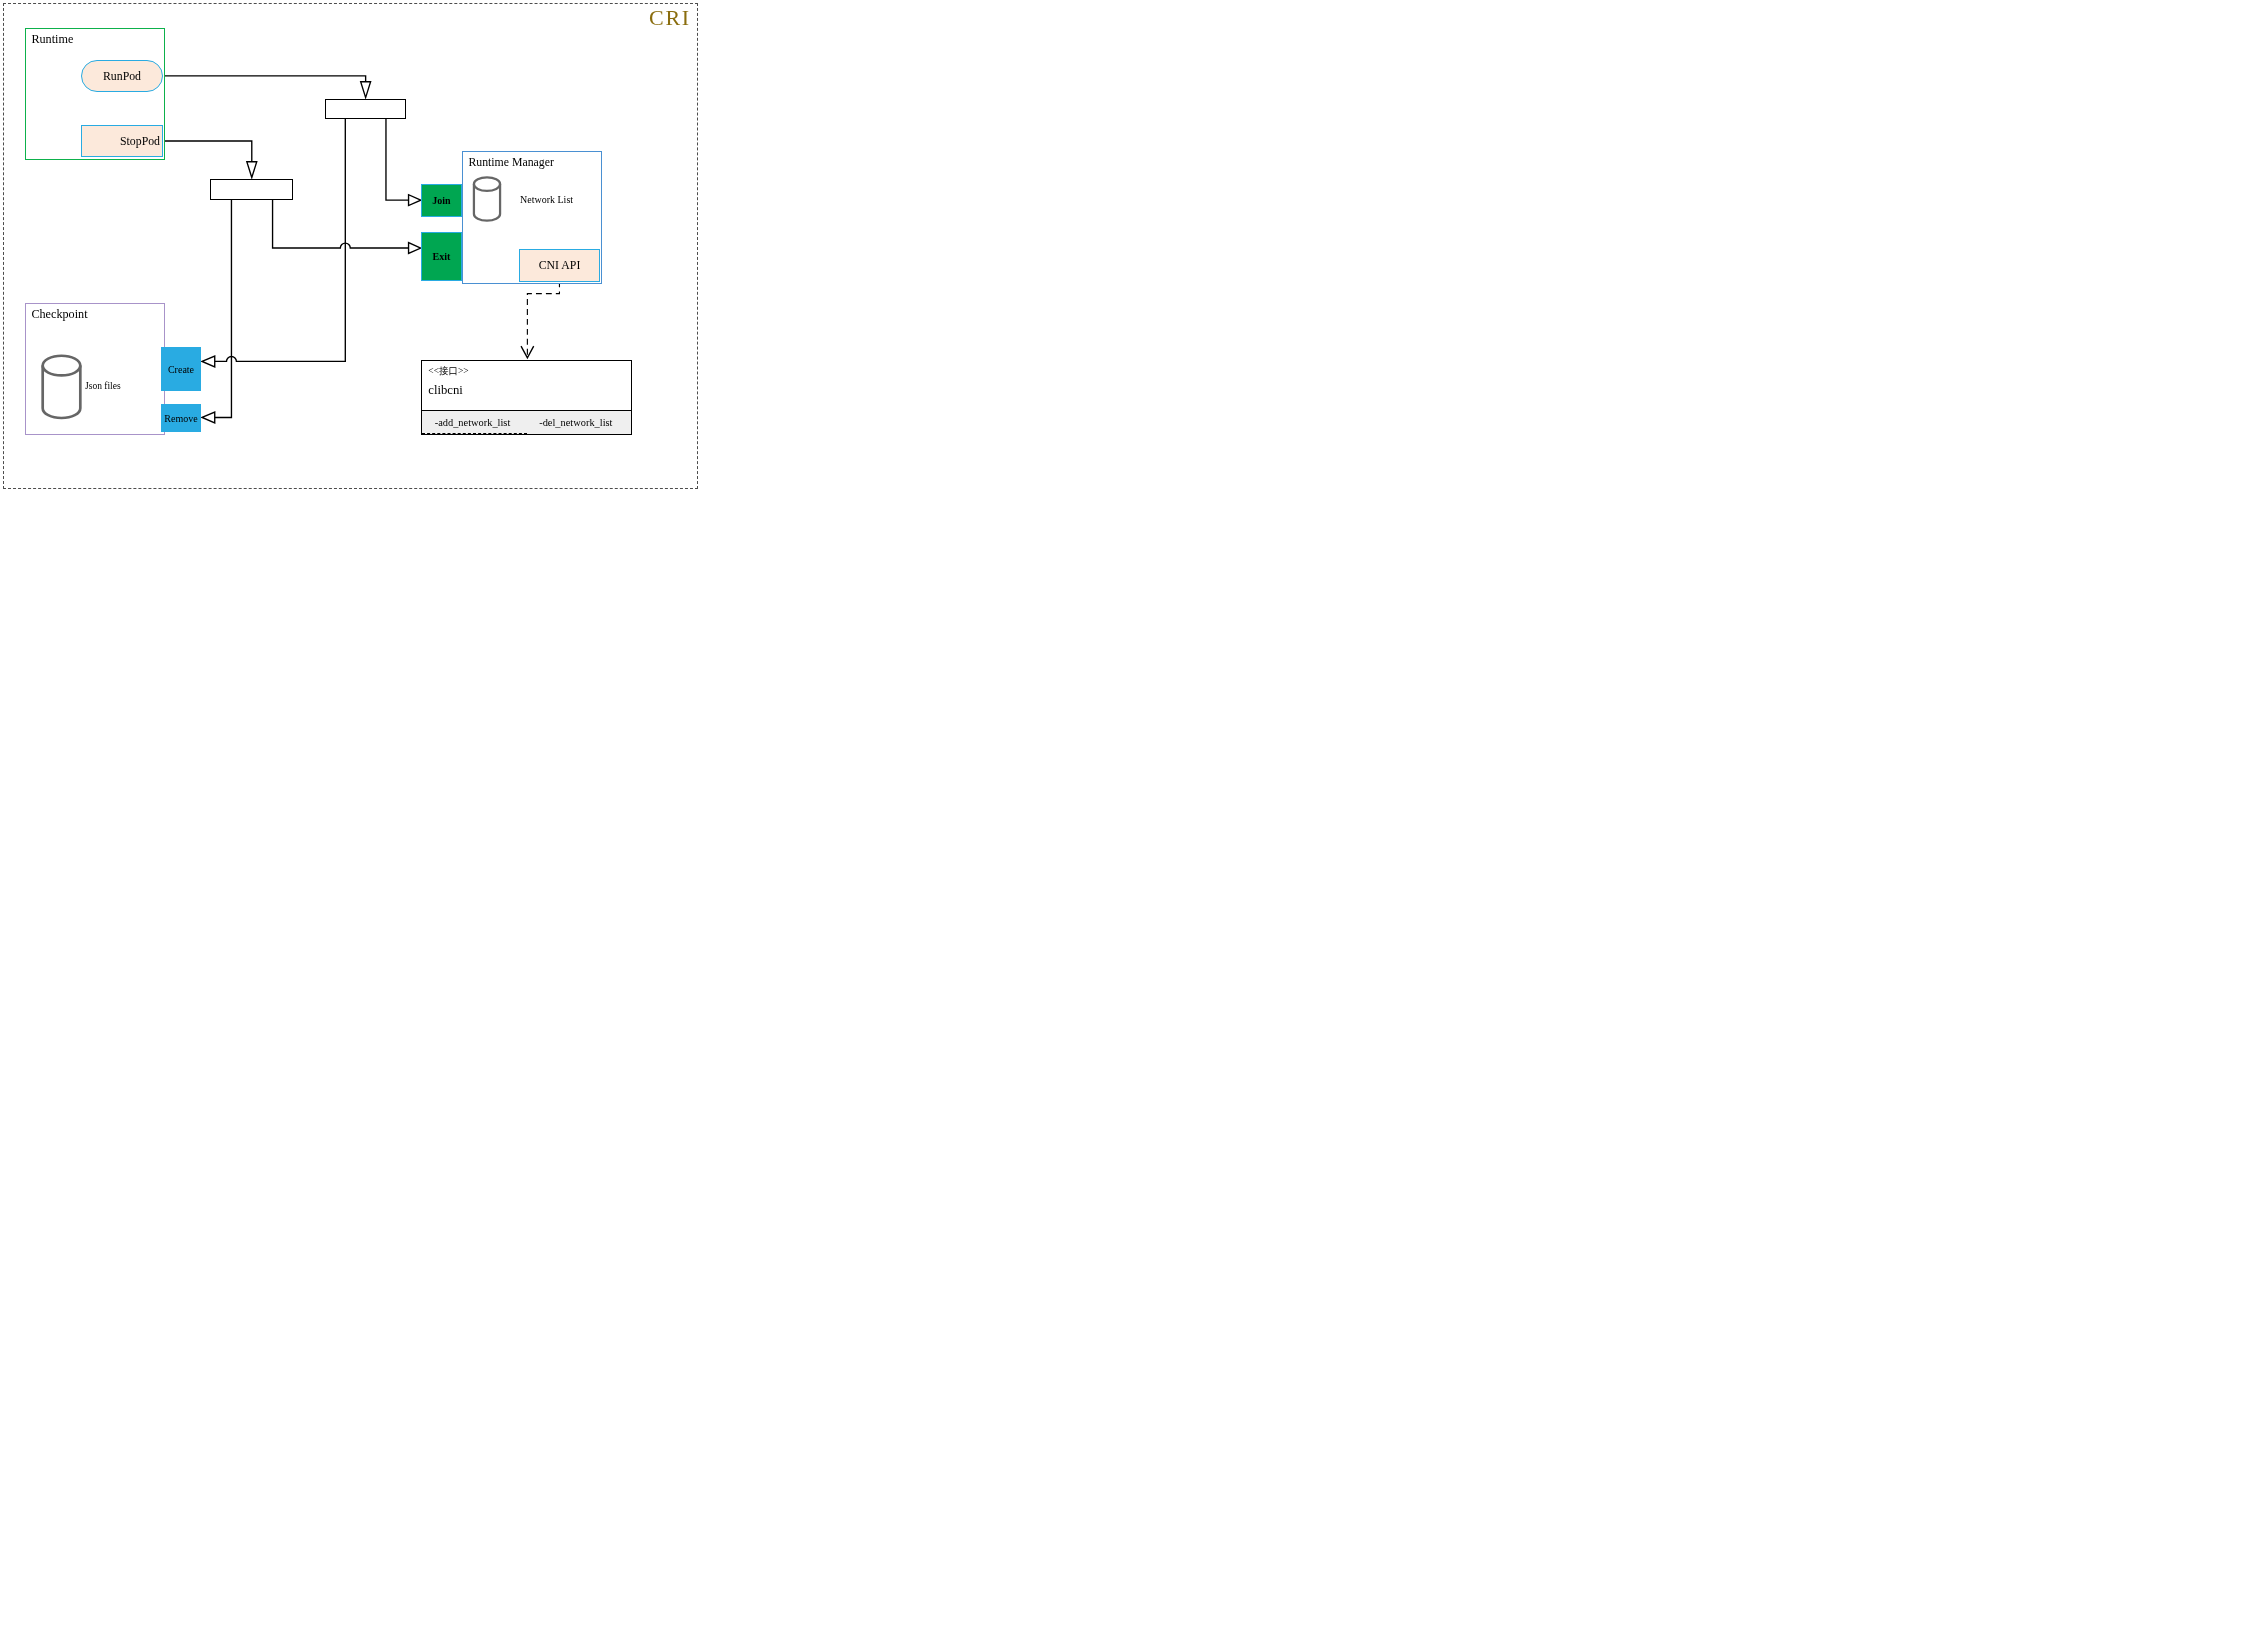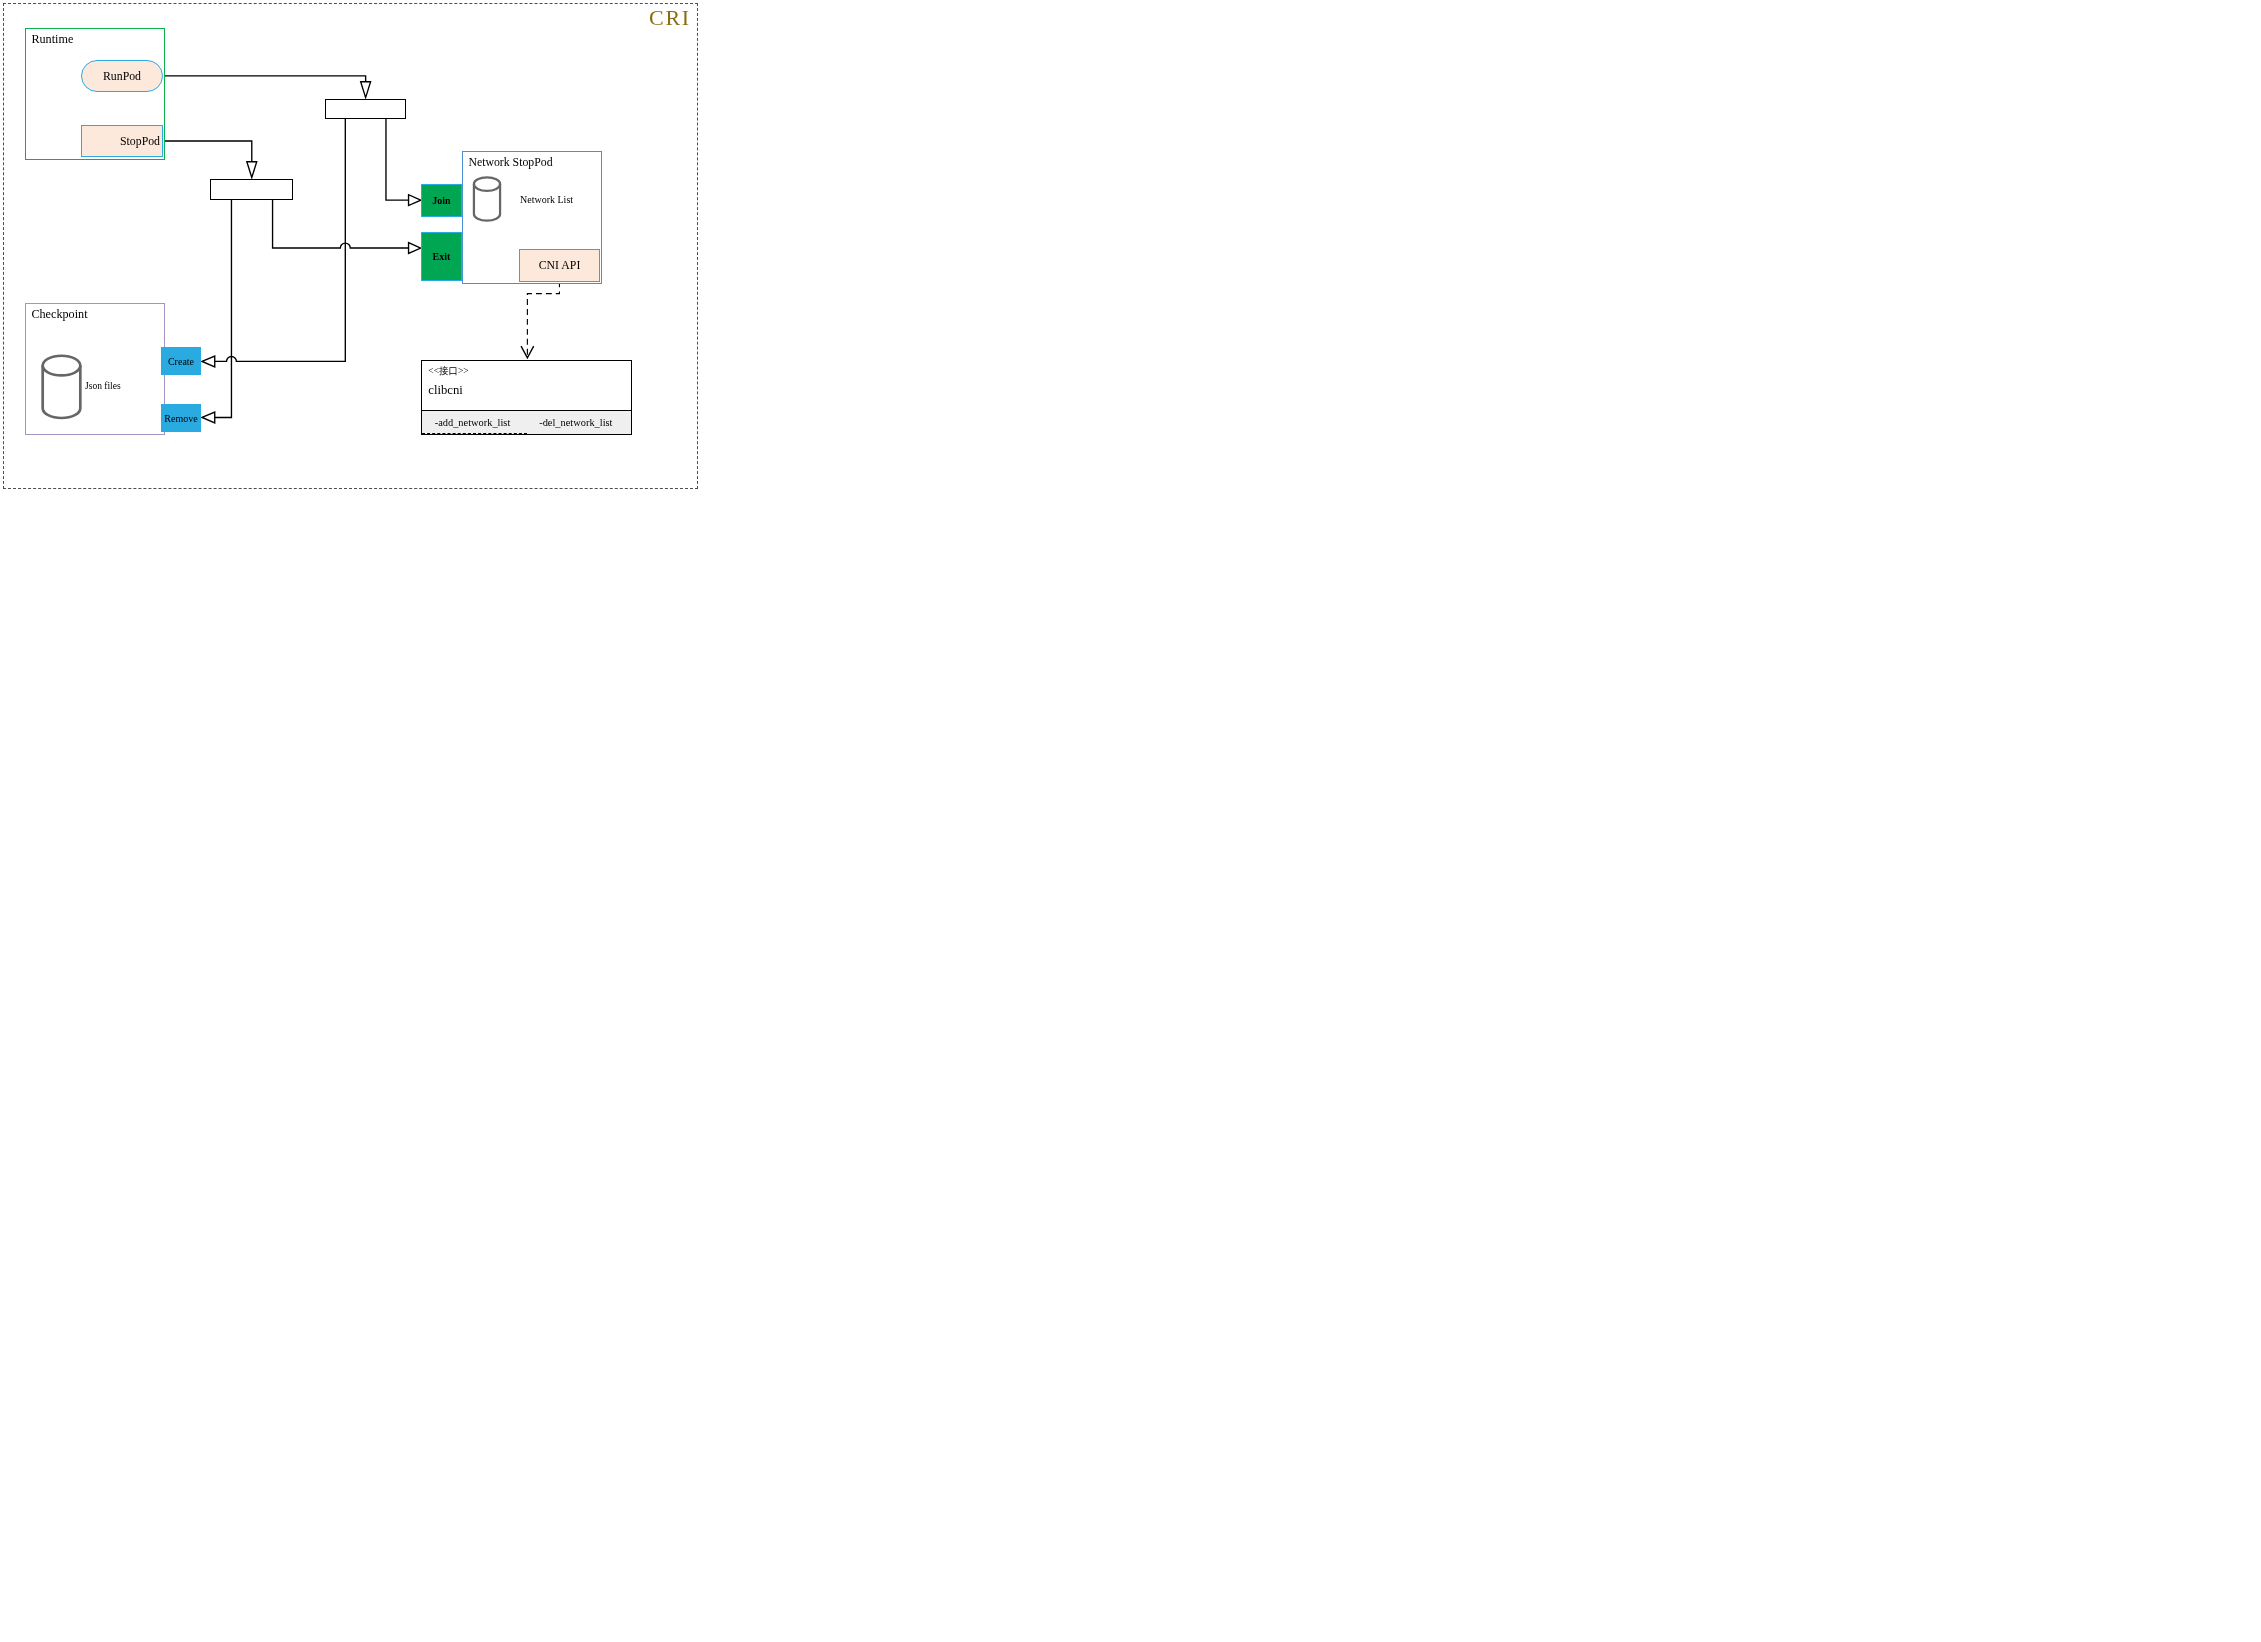--- a/index.html
+++ b/index.html
@@ -28,21 +28,21 @@
   .network-manager .title{font-size:11.8px;}
   .node{position:absolute;display:flex;align-items:center;justify-content:center;box-sizing:border-box;white-space:nowrap;}
   .peach-node{background:var(--peach);border:0.9px solid var(--cyan);font-size:11.8px;}
   .runpod{left:81px;top:60px;width:82px;height:32px;border-radius:16px;}
   .stoppod{left:81px;top:125px;width:82px;height:32px;padding-left:36px;}
   .cni-api{left:519px;top:249px;width:81px;height:33px;}
   .green-node{background:var(--green-btn);border:0.9px solid var(--cyan);font-size:10px;font-weight:bold;}
   .join{left:421px;top:184px;width:41px;height:33px;}
   .exit{left:421px;top:232px;width:41px;height:49px;}
   .blue-node{background:var(--cyan);border:none;font-size:10px;}
-  .create{left:161px;top:347px;width:40px;height:28px;}
+  .create{left:161px;top:347px;width:40px;height:44px;}
   .remove{left:161px;top:404px;width:40px;height:28px;}
   .fork{position:absolute;background:#fff;border:1.4px solid var(--line);box-sizing:border-box;}
   .fork1{left:325px;top:99px;width:81px;height:20.4px;}
   .fork2{left:210px;top:179px;width:83px;height:21px;}
   .side-label{position:absolute;font-size:10px;white-space:nowrap;}
   .network-list-label{left:504px;top:194px;margin-left:16px;}
   .json-files-label{left:85px;top:381px;font-size:9.5px;}
   .cyl{position:absolute;}
   .cyl-nm{left:471px;top:176px;}
   .cyl-cp{left:40px;top:354px;}
@@ -100,21 +100,21 @@
     <span>RunPod</span>
   </div>
   <div class="node peach-node stoppod">
     <span>StopPod</span>
   </div>
 
   <div class="fork fork1"></div>
   <div class="fork fork2"></div>
 
   <div class="box network-manager">
-    <div class="title">Network StopPod</div>
+    <div class="title">Runtime Manager</div>
   </div>
   <svg class="cyl cyl-nm" width="32" height="46" viewBox="0 0 70 102">
     <path d="M6 18 V84 A29 15 0 0 0 64 84 V18" fill="#fff" stroke="#666" stroke-width="5"></path>
     <ellipse cx="35" cy="18" rx="29" ry="15" fill="#fff" stroke="#666" stroke-width="5"></ellipse>
   </svg>
   <div class="side-label network-list-label">Network List</div>
   <div class="node green-node join">
     <span>Join</span>
   </div>
   <div class="node green-node exit">

